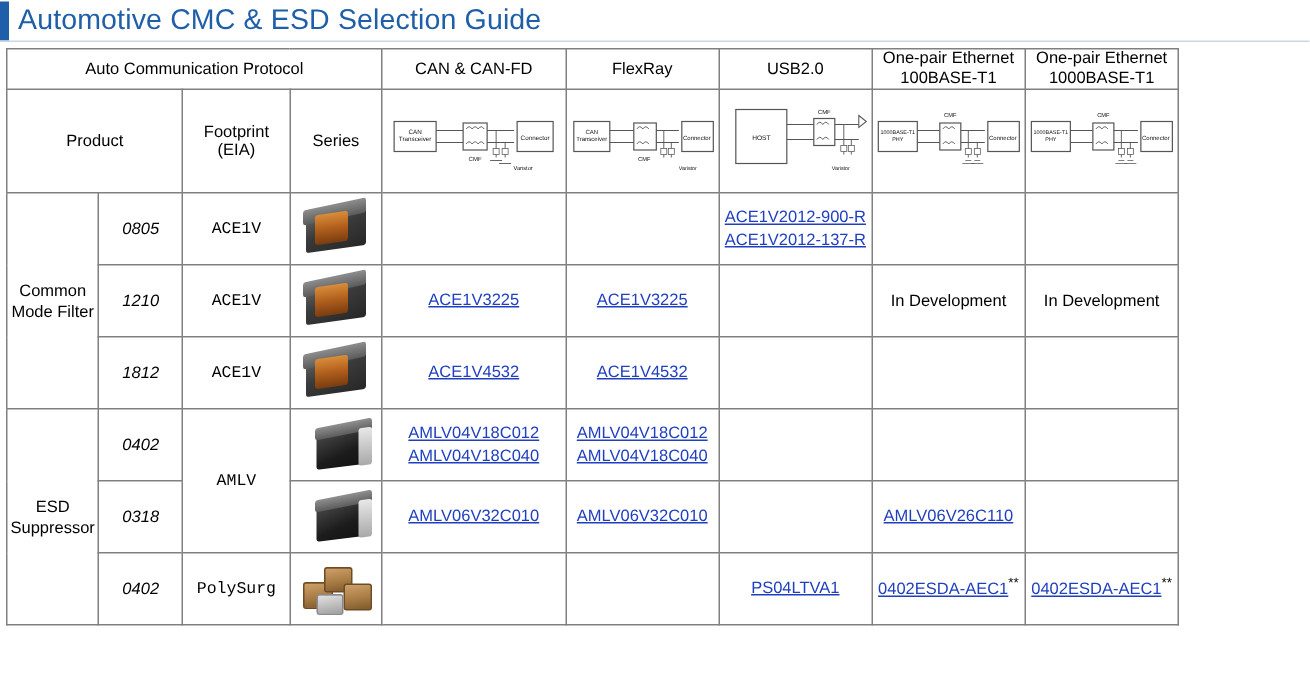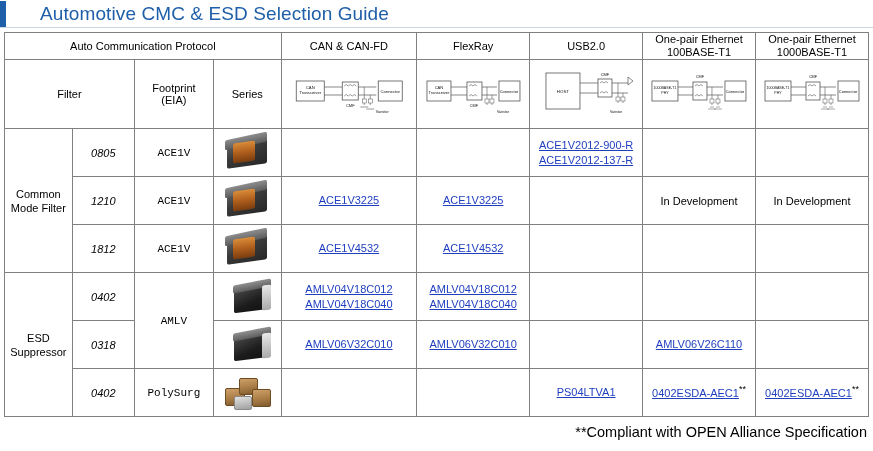--- a/index.html
+++ b/index.html
@@ -9,39 +9,39 @@
     font-family:"Liberation Sans", sans-serif;
     font-size:12px;
     color:#000;
     overflow:hidden;
   }
   .page{position:relative;width:873px;height:451px;}
 
   
   .title-wrap{
     position:absolute;left:0;top:0;width:873px;height:28px;
-    display:flex;align-items:center;gap:28px;
+    display:flex;align-items:center;
   }
   .title-bar{
     width:6px;height:26px;background:#1f5fa9;margin-right:6px;
   }
   .title-text{
     font-size:19px;color:#1f5fa9;letter-spacing:0.1px;
     white-space:nowrap;
   }
   .title-rule{
     position:absolute;left:0;top:27px;width:873px;height:1px;background:#c9d6e6;
   }
 
   
   table.grid{
     position:absolute;left:4px;top:32px;
     border-collapse:collapse;
     table-layout:fixed;
-    width:865px;
+    width:782px;
   }
   table.grid td, table.grid th{
     border:1px solid #808080;
     text-align:center;
     vertical-align:middle;
     font-weight:normal;
     font-size:11px;
     padding:0;
   }
   th.hdr{
@@ -160,21 +160,21 @@
         <div>One-pair Ethernet</div>
         <div>100BASE-T1</div>
       </th>
       <th class="hdr">
         <div>One-pair Ethernet</div>
         <div>1000BASE-T1</div>
       </th>
     </tr>
 
     <tr>
-      <td class="prod-hdr" colspan="2">Filter</td>
+      <td class="prod-hdr" colspan="2">Product</td>
       <td class="prod-hdr">
         <div>Footprint</div>
         <div>(EIA)</div>
       </td>
       <td class="prod-hdr">Series</td>
 
       <td>
         <svg class="diagram" viewBox="0 0 118 62">
           <rect x="6" y="18" width="28" height="20" fill="#fff" stroke="#555" stroke-width="0.8"></rect>
           <text x="20" y="26" font-size="4.2" text-anchor="middle" fill="#111" font-family="Liberation Sans, sans-serif">CAN</text>
@@ -432,14 +432,13 @@
       </td>
       <td class="links">
         <span style="white-space:nowrap">
           <a href="#" style="display:inline">0402ESDA-AEC1</a><span class="sup">**</span>
         </span>
       </td>
     </tr>
   </tbody>
     </table>
 
-  <div class="footnote">**Compliant with OPEN Alliance Specification</div>
 </div>
 
 </body></html>

